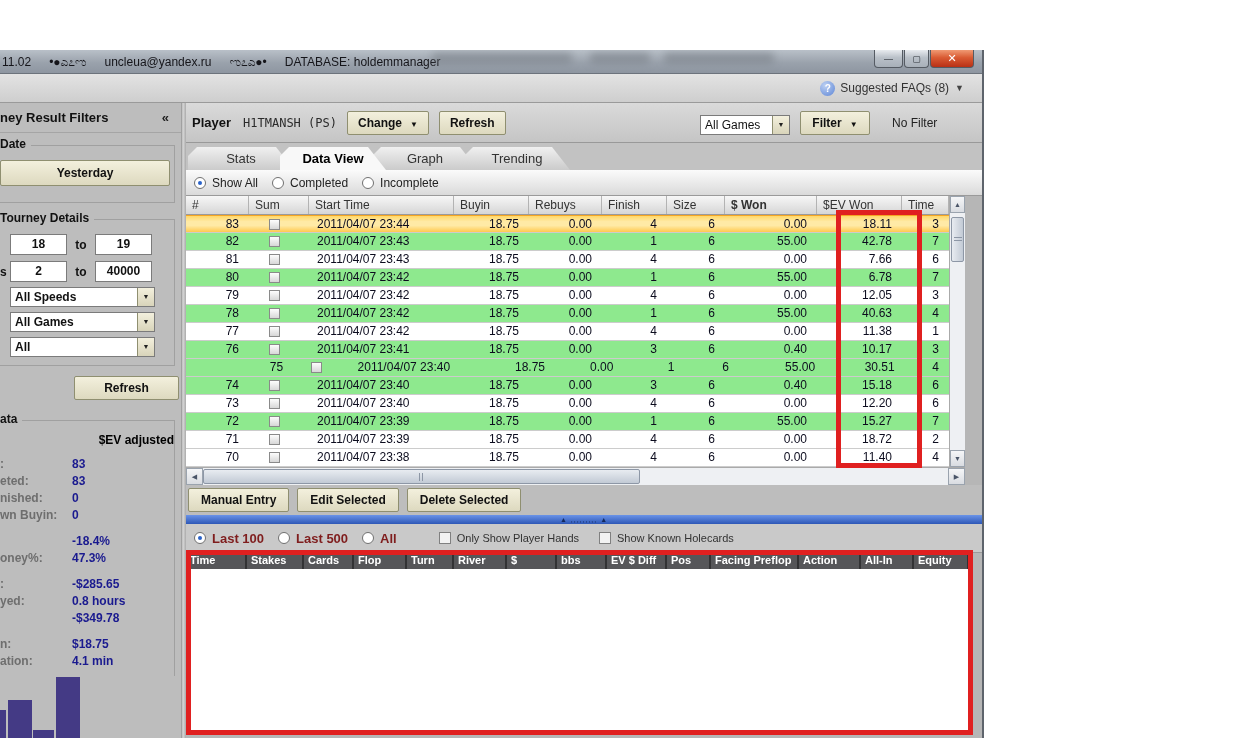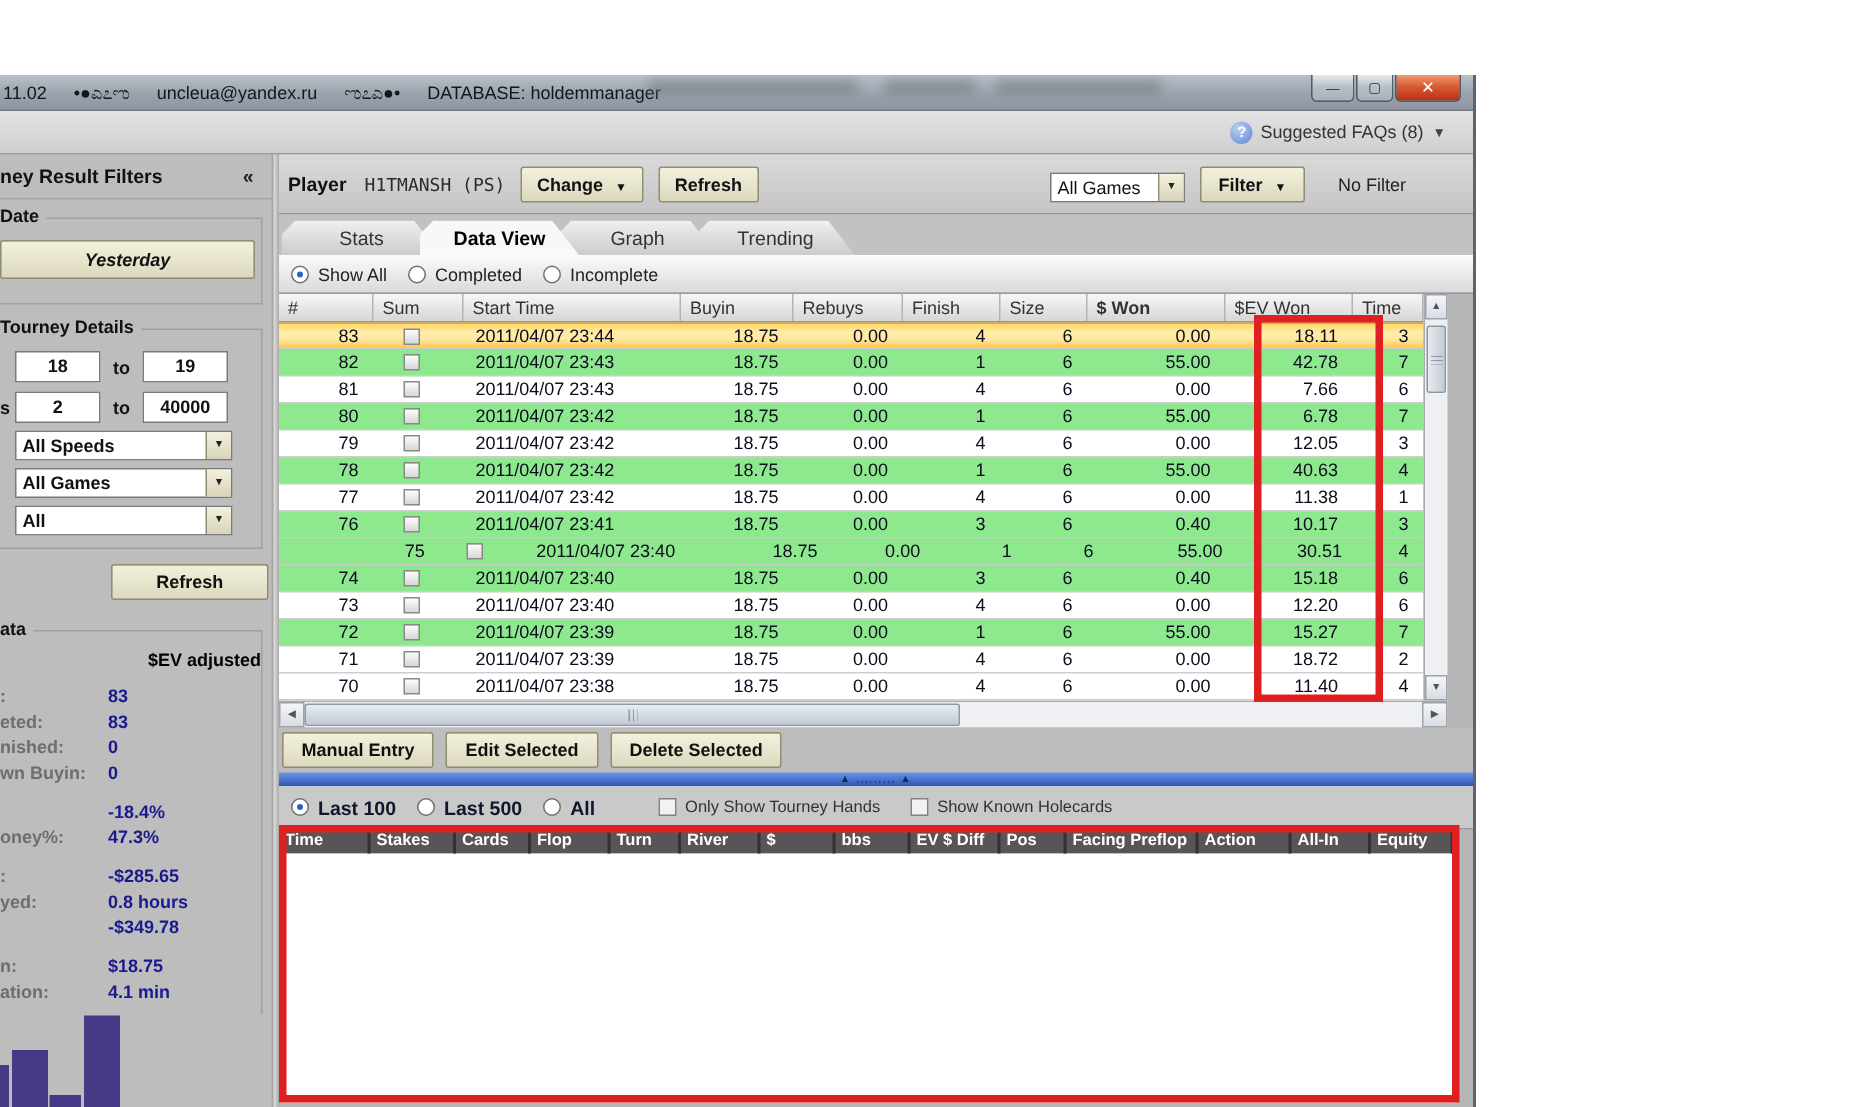--- a/index.html
+++ b/index.html
@@ -41,21 +41,21 @@
   .sb-header { height:30px; display:flex; align-items:center; font-weight:bold; font-size:13px; color:#111;
                border-bottom:1px solid #a5a5a5; }
   .sb-collapse { margin-left:auto; margin-right:12px; font-size:13px; color:#222; font-weight:bold; }
   .fieldset { position:relative; border:1px solid #a0a0a0; border-left:none; margin-right:6px;
               padding-top:2px; }
   .legend { position:absolute; top:-9px; left:0; background:#bdbdbd; font-weight:bold; font-size:12px;
             color:#111; padding-right:5px; }
   .fs-date { margin-top:12px; height:58px; }
   .btn { background:linear-gradient(180deg,#f3f0dd,#ddd9bf); border:1px solid #8f8f70;
          font-weight:bold; font-size:12px; color:#111; text-align:center; border-radius:2px; }
-  .yesterday-btn { display:block; margin:12px 4px 0 0; height:26px; width:170px; line-height:24px;font-style:italic; }
+  .yesterday-btn { display:block; margin:12px 4px 0 0; height:26px; width:170px; line-height:24px; }
   .fs-tourney { margin-top:16px; height:147px; }
   .range-row { display:flex; align-items:center; margin-top:6px; font-size:12px; font-weight:bold; color:#111; }
   .range-row .frag { width:10px; }
   .num-input { width:57px; height:21px; background:#fff; border:1px solid #7b7b7b; text-align:center;
                font-weight:bold; font-size:12px; color:#111; line-height:19px; }
   .to-label { width:28px; text-align:center; }
   .select { display:flex; margin:5px 0 0 10px; width:145px; height:20px; background:#fff;
             border:1px solid #7b7b7b; font-weight:bold; font-size:12px; color:#111; align-items:center; }
   .select .sel-text { padding-left:4px; flex:1; }
   .sel-btn { width:17px; height:100%; background:linear-gradient(180deg,#f3f0dd,#d8d4ba);
@@ -134,21 +134,21 @@
 
   .actions-row { height:30px; background:#bdbdbd; display:flex; align-items:center; padding-left:2px; }
   .actions-row .btn { height:24px; padding:0 12px; line-height:22px; margin-right:8px; }
 
   .splitter { height:9px; background:linear-gradient(180deg,#6a93e8,#2d57b6);
               display:flex; align-items:center; justify-content:center; }
   .splitter .grip { font-size:7px; color:#14295c; letter-spacing:1px; line-height:7px; }
 
   .hands-bar { height:29px; background:#c9c9c9; border-bottom:1px solid #9a9a9a;
                display:flex; align-items:center; padding-left:8px; }
-  .hands-bar .radio-lbl { font-weight:bold; font-size:13px; color:#0f172a; }
+  .hands-bar .radio-lbl { font-weight:bold; font-size:13px; color:#7f1d1d; }
   .cb { width:12px; height:12px; border:1px solid #808080; background:#f2f2f2; flex:none; }
   .cb-lbl { font-size:11px; color:#333; margin:0 20px 0 6px; }
   .hands-gap1 { width:28px; } 
 
   .hands-head { display:flex; height:16px; width:784px; background:#565659; }
   .hh { font-size:11px; font-weight:bold; color:#fff; line-height:15px; padding-left:4px;
         border-right:2px solid #323234; overflow:hidden; white-space:nowrap; }
   .hands-body { width:784px; height:166px; background:#fff; border-left:1px solid #888; }
 
   
@@ -538,21 +538,21 @@
 
         <div class="hands-bar" id="hands-bar">
             <span class="radio checked"></span>
             <span class="radio-lbl">Last 100</span>
             <span class="radio"></span>
             <span class="radio-lbl">Last 500</span>
             <span class="radio"></span>
             <span class="radio-lbl">All</span>
             <span class="hands-gap1"></span>
             <span class="cb"></span>
-            <span class="cb-lbl">Only Show Tourney Hands</span>
+            <span class="cb-lbl">Only Show Player Hands</span>
             <span class="cb"></span>
             <span class="cb-lbl">Show Known Holecards</span>
           </div>
 
         <div class="hands-head" id="hands-head">
             <div class="hh" style="width: 61px;">Time</div>
             <div class="hh" style="width: 57px;">Stakes</div>
             <div class="hh" style="width: 50px;">Cards</div>
             <div class="hh" style="width: 53px;">Flop</div>
             <div class="hh" style="width: 47px;">Turn</div>

